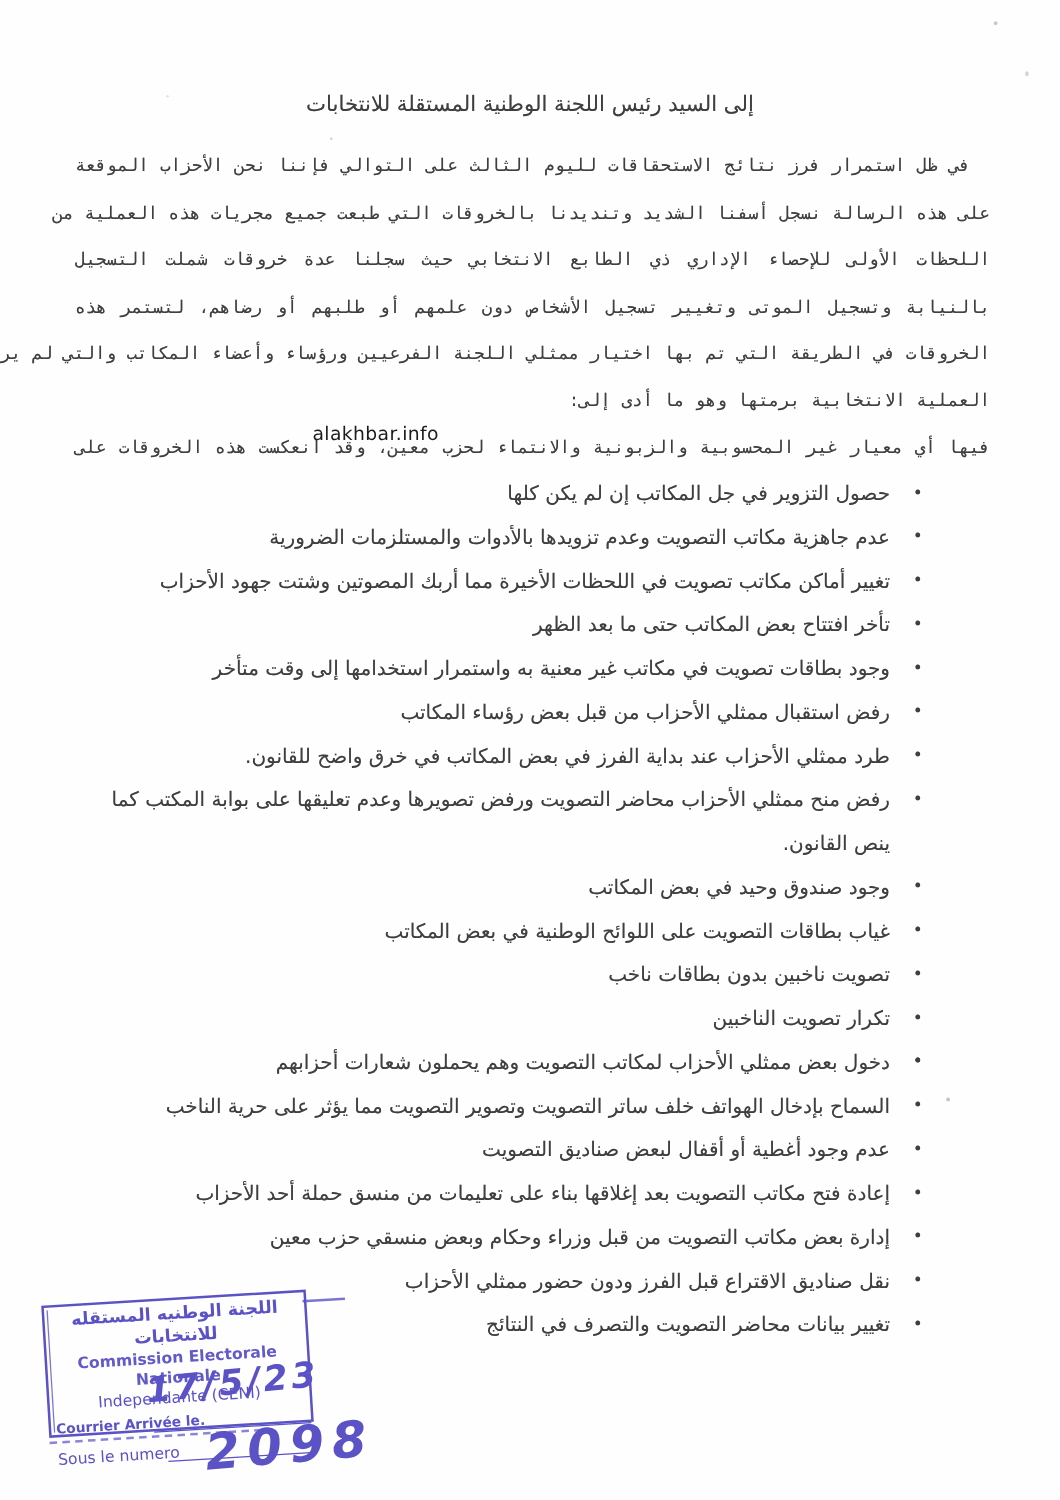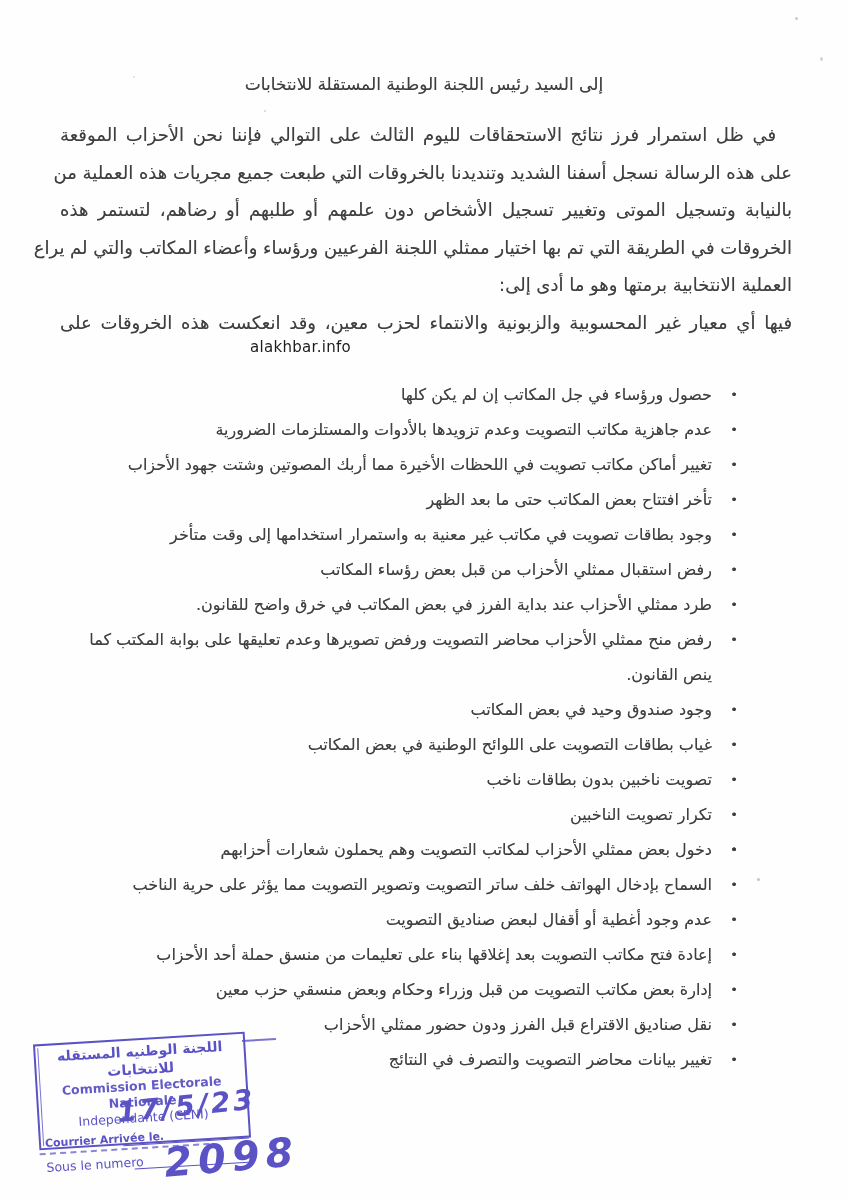--- a/index.html
+++ b/index.html
@@ -18,21 +18,22 @@
     text-align:center;
     font-size:17px;
     letter-spacing:.2px;
     color:var(--ink,#3f3f3f);
     text-shadow:0 0 .5px rgba(70,70,70,.55);
   }
   
   .paragraph{
     position:absolute;top:116px;right:56px;left:60px;
     direction:rtl;
-    font-size:18px;
+    font-size:14px;
+    font-family:Liberation Mono, monospace;
   }
   .para-line{
     line-height:37.5px;
     text-align:justify;
     text-align-last:justify;
     white-space:nowrap;
     text-shadow:0 0 .5px rgba(70,70,70,.5);
   }
   .para-line.first{padding-right:16px;}
   .para-line.last{
@@ -139,30 +140,31 @@
 </head>
 <body>
 
 <div class="page" style="--ink: #3f3f3f; --wm: #1c1c1c; --paper: #fefefe; --stamp: #5a52c5;">
 
   <div class="doc-title" dir="rtl">إلى السيد رئيس اللجنة الوطنية المستقلة للانتخابات</div>
 
   <div class="paragraph">
       <div class="para-line first">في ظل استمرار فرز نتائج الاستحقاقات لليوم الثالث على التوالي فإننا نحن الأحزاب الموقعة</div>
       <div class="para-line">على هذه الرسالة نسجل أسفنا الشديد وتنديدنا بالخروقات التي طبعت جميع مجريات هذه العملية من</div>
+      <div class="para-line">اللحظات الأولى للإحصاء الإداري ذي الطابع الانتخابي حيث سجلنا عدة خروقات شملت التسجيل</div>
       <div class="para-line">بالنيابة وتسجيل الموتى وتغيير تسجيل الأشخاص دون علمهم أو طلبهم أو رضاهم، لتستمر هذه</div>
       <div class="para-line">الخروقات في الطريقة التي تم بها اختيار ممثلي اللجنة الفرعيين ورؤساء وأعضاء المكاتب والتي لم يراع</div>
       <div class="para-line last">العملية الانتخابية برمتها وهو ما أدى إلى:</div>
       <div class="para-line">فيها أي معيار غير المحسوبية والزبونية والانتماء لحزب معين، وقد انعكست هذه الخروقات على</div>
     </div>
 
   <div class="watermark">alakhbar.info</div>
 
   <ul class="violations">
-      <li><span class="dot">•</span><span>حصول ورؤساء في جل المكاتب إن لم يكن كلها</span></li>
+      <li><span class="dot">•</span><span>حصول التزوير في جل المكاتب إن لم يكن كلها</span></li>
       <li><span class="dot">•</span><span>عدم جاهزية مكاتب التصويت وعدم تزويدها بالأدوات والمستلزمات الضرورية</span></li>
       <li><span class="dot">•</span><span>تغيير أماكن مكاتب تصويت في اللحظات الأخيرة مما أربك المصوتين وشتت جهود الأحزاب</span></li>
       <li><span class="dot">•</span><span>تأخر افتتاح بعض المكاتب حتى ما بعد الظهر</span></li>
       <li><span class="dot">•</span><span>وجود بطاقات تصويت في مكاتب غير معنية به واستمرار استخدامها إلى وقت متأخر</span></li>
       <li><span class="dot">•</span><span>رفض استقبال ممثلي الأحزاب من قبل بعض رؤساء المكاتب</span></li>
       <li><span class="dot">•</span><span>طرد ممثلي الأحزاب عند بداية الفرز في بعض المكاتب في خرق واضح للقانون.</span></li>
       <li><span class="dot">•</span><span>رفض منح ممثلي الأحزاب محاضر التصويت ورفض تصويرها وعدم تعليقها على بوابة المكتب كما ينص القانون.</span></li>
       <li><span class="dot">•</span><span>وجود صندوق وحيد في بعض المكاتب</span></li>
       <li><span class="dot">•</span><span>غياب بطاقات التصويت على اللوائح الوطنية في بعض المكاتب</span></li>
       <li><span class="dot">•</span><span>تصويت ناخبين بدون بطاقات ناخب</span></li>

